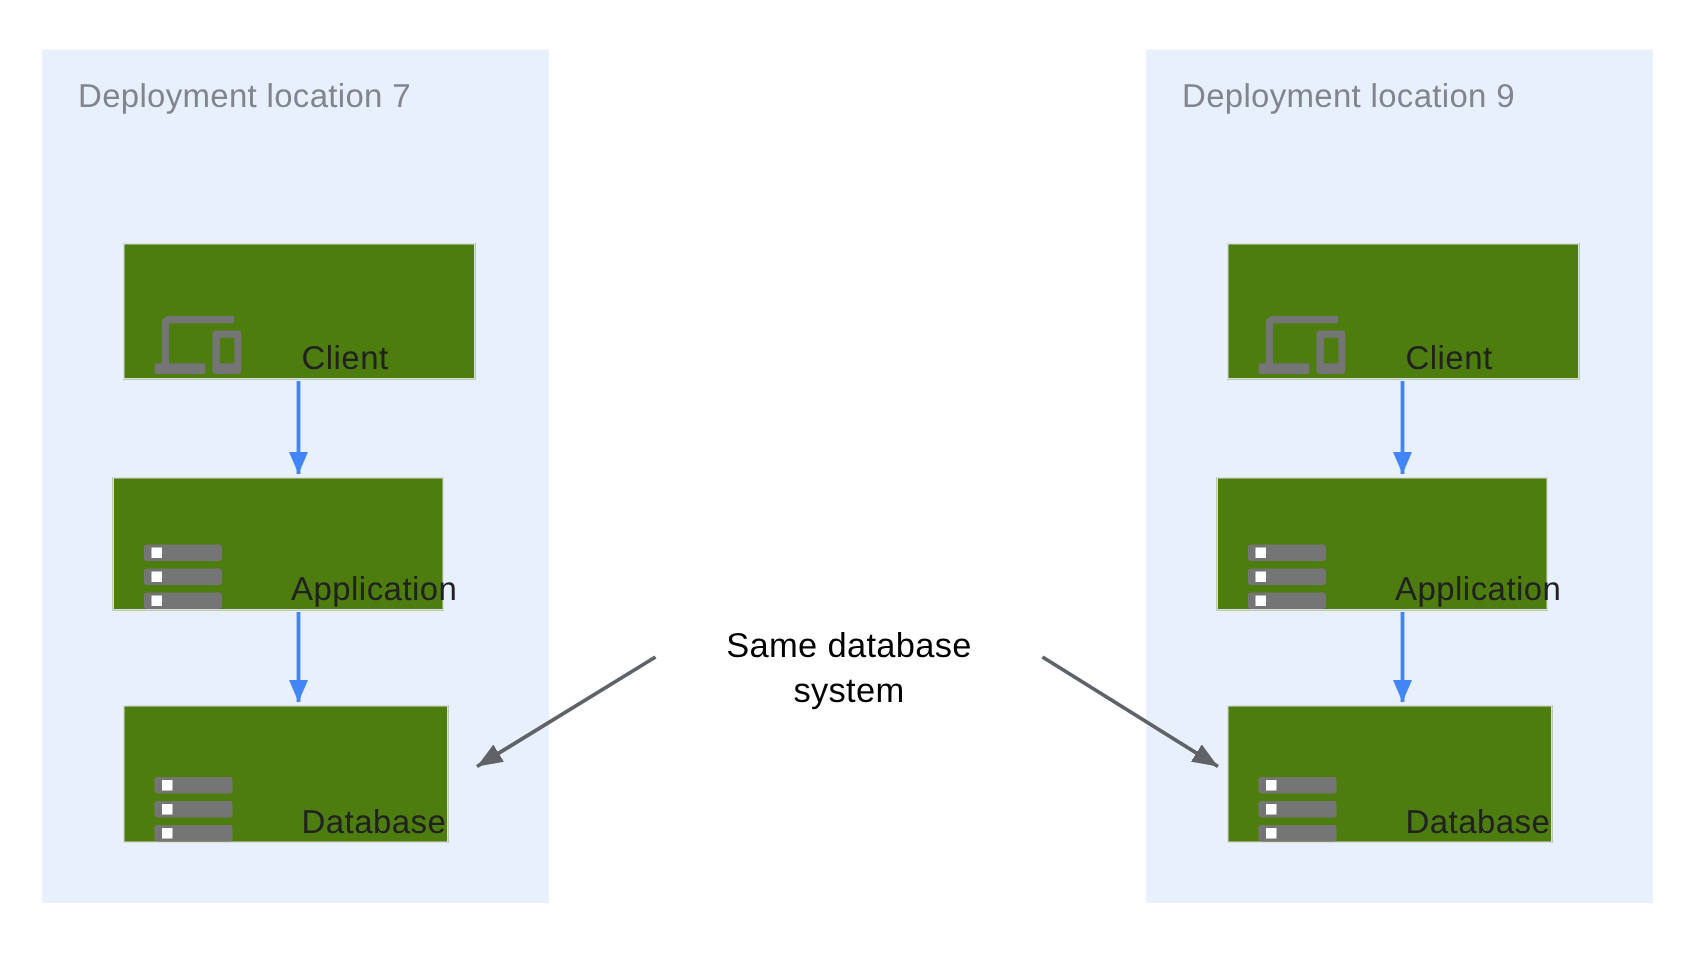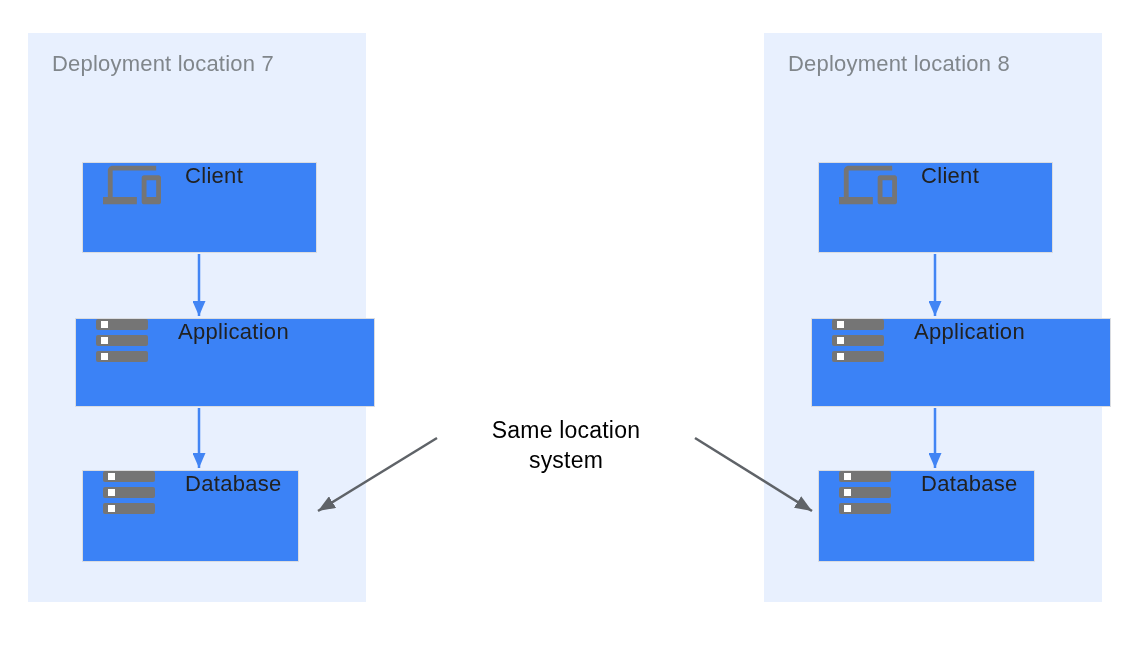--- a/index.html
+++ b/index.html
@@ -30,29 +30,29 @@
     top: 18px;
     margin: 0;
     font-size: 22px;
     font-weight: 400;
     letter-spacing: 0.2px;
     color: var(--panel-title, #80868b);
   }
   .node {
     position: absolute;
     display: flex;
-    align-items: flex-start;
-    gap: 24px;
+    align-items: flex-end;
+    gap: 40px;
     padding-left: 20px;
     box-sizing: border-box;
-    background: #3b82f6;
+    background: #4d7c0f;
     border: 1px solid var(--box-border, #dadce0);
   }
   .node-client { left: 54px; top: 129px; width: 235px; height: 91px; }
-  .node-app    { left: 47px; top: 285px; width: 300px; height: 89px; }
+  .node-app    { left: 47px; top: 285px; width: 221px; height: 89px; }
   .node-db     { left: 54px; top: 437px; width: 217px; height: 92px; }
   .node-label {
     font-size: 22px;
     letter-spacing: 0.3px;
     color: var(--label-text, #212121);
   }
   .icon-slot {
     flex: 0 0 58px;
     width: 58px;
     display: flex;
@@ -138,21 +138,21 @@
           <span class="server-bar"></span>
           <span class="server-bar"></span>
           <span class="server-bar"></span>
         </span>
       </span>
       <span class="node-label">Database</span>
     </div>
   </section>
 
   <section class="panel panel-right">
-    <h2 class="panel-title">Deployment location 8</h2>
+    <h2 class="panel-title">Deployment location 9</h2>
 
     <div class="node node-client">
       <span class="icon-slot">
         <svg class="devices-svg" width="58" height="44" viewBox="0 3 24 18" aria-hidden="true">
           <path fill="#757575" style="fill:var(--icon-gray,#757575)" d="M4 6h18V4H4c-1.1 0-2 .9-2 2v11H0v3h14v-3H4V6zm19 2h-6c-.55 0-1 .45-1 1v10c0 .55.45 1 1 1h6c.55 0 1-.45 1-1V9c0-.55-.45-1-1-1zm-1 9h-4v-7h4v7z"></path>
         </svg>
       </span>
       <span class="node-label">Client</span>
     </div>
 
@@ -172,21 +172,21 @@
         <span class="server-icon">
           <span class="server-bar"></span>
           <span class="server-bar"></span>
           <span class="server-bar"></span>
         </span>
       </span>
       <span class="node-label">Database</span>
     </div>
   </section>
 
-  <div class="annotation">Same location
+  <div class="annotation">Same database
 system</div>
 
   <svg class="arrow-layer" width="1132" height="648" viewBox="0 0 1132 648">
     <defs>
       <marker id="blue-head" viewBox="0 0 15 13" refX="15" refY="6.5" markerWidth="15" markerHeight="13" markerUnits="userSpaceOnUse" orient="auto">
         <path class="flow-head" d="M0 0 L15 6.5 L0 13 Z"></path>
       </marker>
       <marker id="dark-head" viewBox="0 0 10 8" refX="10" refY="4" markerWidth="17" markerHeight="13.6" markerUnits="userSpaceOnUse" orient="auto">
         <path class="ann-head" d="M0 0 L10 4 L0 8 Z"></path>
       </marker>

